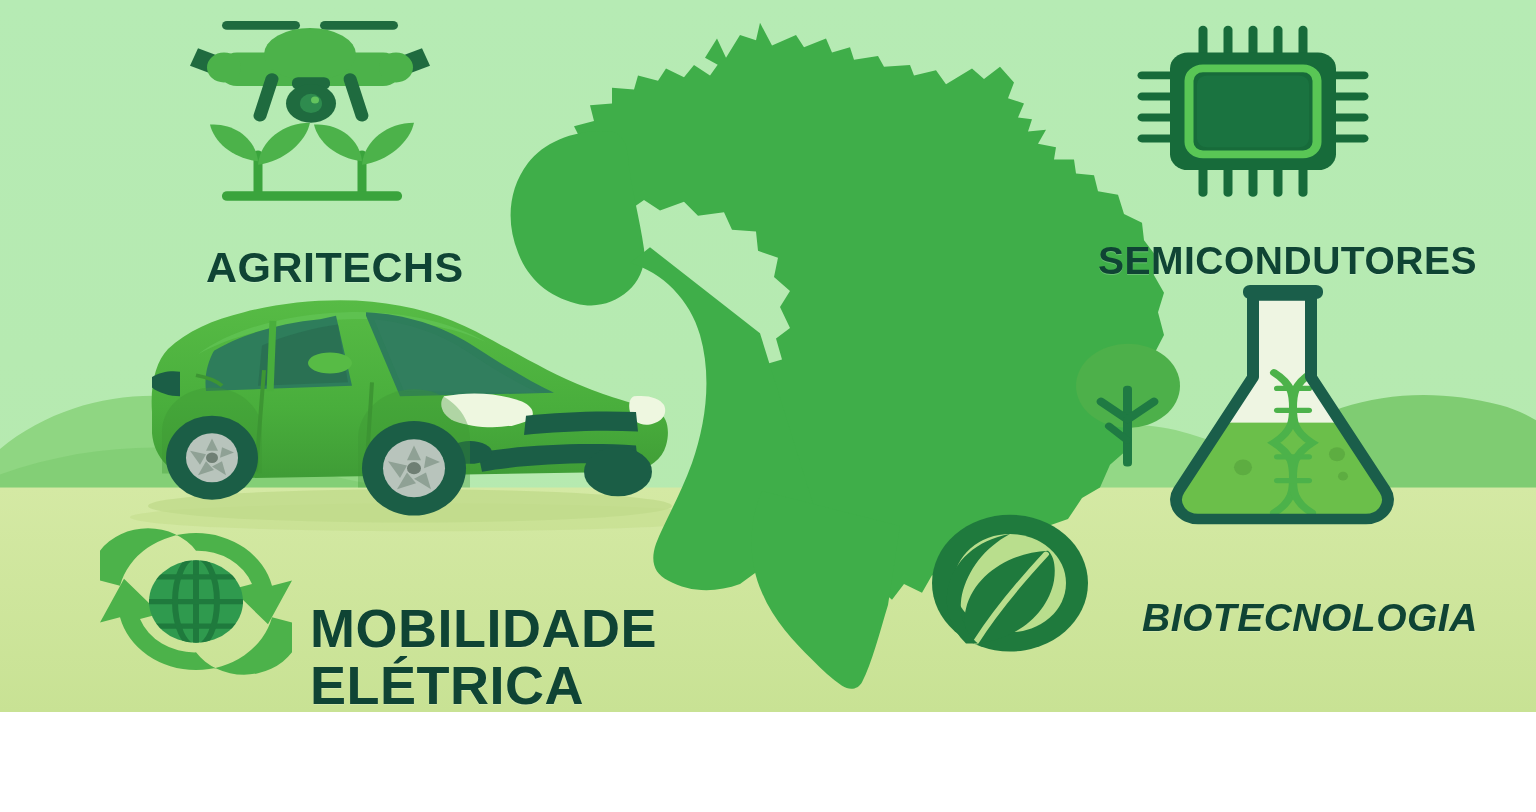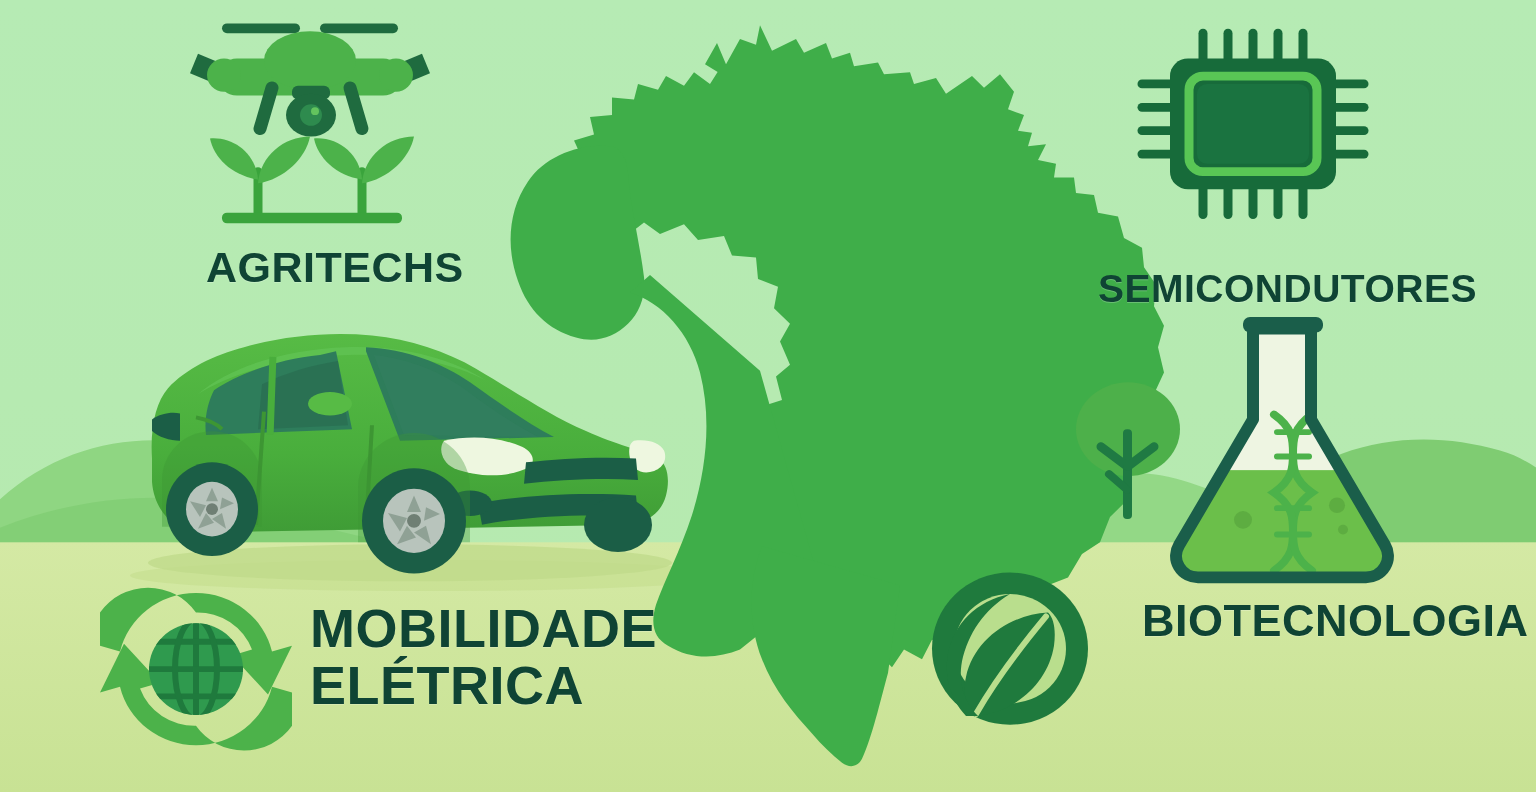--- a/index.html
+++ b/index.html
@@ -3,21 +3,21 @@
 <meta charset="utf-8">
 <style>
   html, body {
     margin: 0;
     padding: 0;
     background: #ffffff;
   }
   #infographic {
     position: relative;
     width: 1536px;
-    height: 792px;
+    height: 712px;
     overflow: hidden;
     font-family: "Liberation Sans", sans-serif;
     background: #b2e8b2;
   }
   #scene {
     position: absolute;
     inset: 0;
     width: 100%;
     height: 100%;
   }
@@ -34,26 +34,26 @@
   }
   #label-agritechs {
     left: 206px;
     top: 245px;
     font-size: 43px;
   }
   #label-semicondutores {
     left: 1098px;
     top: 240px;
     font-size: 39px;
-    margin-top: 28px;
   }
   #label-biotecnologia {
     left: 1142px;
     top: 597px;
-    font-size: 45px;
+    font-size: 39px;
+    font-style: italic;
   }
   #label-economia {
     left: 833px;
     top: 739px;
     font-size: 39px;
   }
   #label-mobilidade {
     left: 310px;
     top: 600px;
     font-size: 54px;

